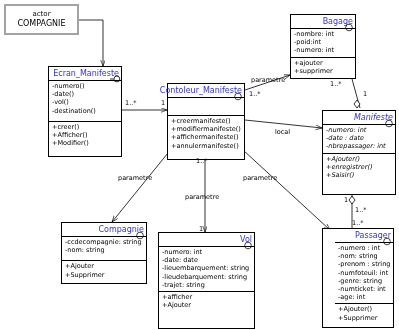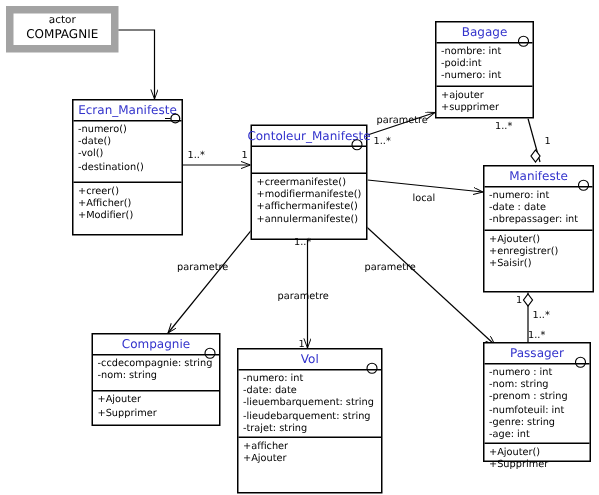--- a/index.html
+++ b/index.html
@@ -2,26 +2,26 @@
 <html><head>
 <meta charset="utf-8">
 <style>
   html,body{margin:0;padding:0;background:#ffffff;}
   body{width:399px;height:330px;position:relative;overflow:hidden;
        font-family:"DejaVu Sans","Liberation Sans",sans-serif;}
   #diagram{position:absolute;left:0;top:0;width:399px;height:330px;}
   svg.edges{position:absolute;left:0;top:0;width:399px;height:330px;pointer-events:none;}
 
   .node{position:absolute;border:1px solid #000;background:#fff;box-sizing:border-box;}
-  .actor-box{position:absolute;border:5px solid #a3a3a3;background:#fff;box-sizing:border-box;
-             display:flex;flex-direction:column;align-items:center;}
+  .actor-box{position:absolute;border:2px solid #a3a3a3;background:#fff;box-sizing:border-box;
+             display:flex;flex-direction:column;align-items:center;justify-content:center;}
   .actor-kw{font-size:7px;color:#000;line-height:9px;}
   .actor-nm{font-size:8px;color:#000;line-height:10px;}
 
-  .cls-head{position:relative;display:flex;align-items:center;justify-content:center;
+  .cls-head{position:relative;display:flex;align-items:center;justify-content:flex-end;
             padding:1px 2px 1px 2px;min-height:11px;}
   .cls-name{font-size:8px;color:#3333cc;font-weight:normal;letter-spacing:0px;white-space:nowrap;}
   .cls-icon{position:absolute;right:2px;top:50%;transform:translateY(-50%);
             width:9px;height:9px;}
   .cls-sec{border-top:1px solid #000;padding:1px 2px 2px 3px;}
   .cls-sec .row{font-size:6.5px;color:#000;line-height:8.2px;white-space:nowrap;}
   .spacer{height:4px;}
 
   .lbl{position:absolute;font-size:6.5px;color:#000;white-space:nowrap;line-height:8px;}
   .mult{position:absolute;font-size:6.5px;color:#000;white-space:nowrap;line-height:8px;}
@@ -123,21 +123,21 @@
       <div class="row">-nombre: int</div>
       <div class="row">-poid:int</div>
       <div class="row">-numero: int</div>
     </div>
     <div class="cls-sec">
       <div class="row">+ajouter</div>
       <div class="row">+supprimer</div>
     </div>
   </div>
 
-  <div class="node" style="left:322px;top:110px;width:74px;height:85px;">
+  <div class="node" style="left:322px;top:110px;width:74px;height:85px;font-style:italic;">
     <div class="cls-head">
       <span class="cls-name">Manifeste</span>
       <span class="cls-icon">
         <svg viewBox="0 0 12 12" width="10" height="10">
             <circle cx="6" cy="6" r="4" fill="none" stroke="#000" stroke-width="0.9"></circle>
           </svg>
       </span>
     </div>
     <div class="cls-sec">
       <div class="row">-numero: int</div>
@@ -186,35 +186,36 @@
       <div class="row">-lieuembarquement: string</div>
       <div class="row">-lieudebarquement: string</div>
       <div class="row">-trajet: string</div>
     </div>
     <div class="cls-sec">
       <div class="row">+afficher</div>
       <div class="row">+Ajouter</div>
     </div>
   </div>
 
-  <div class="node" style="left:322px;top:228px;width:72px;height:80px;">
+  <div class="node" style="left:322px;top:228px;width:72px;height:100px;padding-left:12px;">
     <div class="cls-head">
       <span class="cls-name">Passager</span>
       <span class="cls-icon">
         <svg viewBox="0 0 12 12" width="10" height="10">
             <circle cx="6" cy="6" r="4" fill="none" stroke="#000" stroke-width="0.9"></circle>
           </svg>
       </span>
     </div>
     <div class="cls-sec">
       <div class="row">-numero : int</div>
       <div class="row">-nom: string</div>
       <div class="row">-prenom : string</div>
       <div class="row">-numfoteuil: int</div>
       <div class="row">-genre: string</div>
+      <div class="row">-numticket: int</div>
       <div class="row">-age: int</div>
     </div>
     <div class="cls-sec">
       <div class="row">+Ajouter()</div>
       <div class="row">+Supprimer</div>
     </div>
   </div>
 
   <div class="lbl" style="left:251px;top:76px;">parametre</div>
   <div class="lbl" style="left:275px;top:128px;">local</div>

